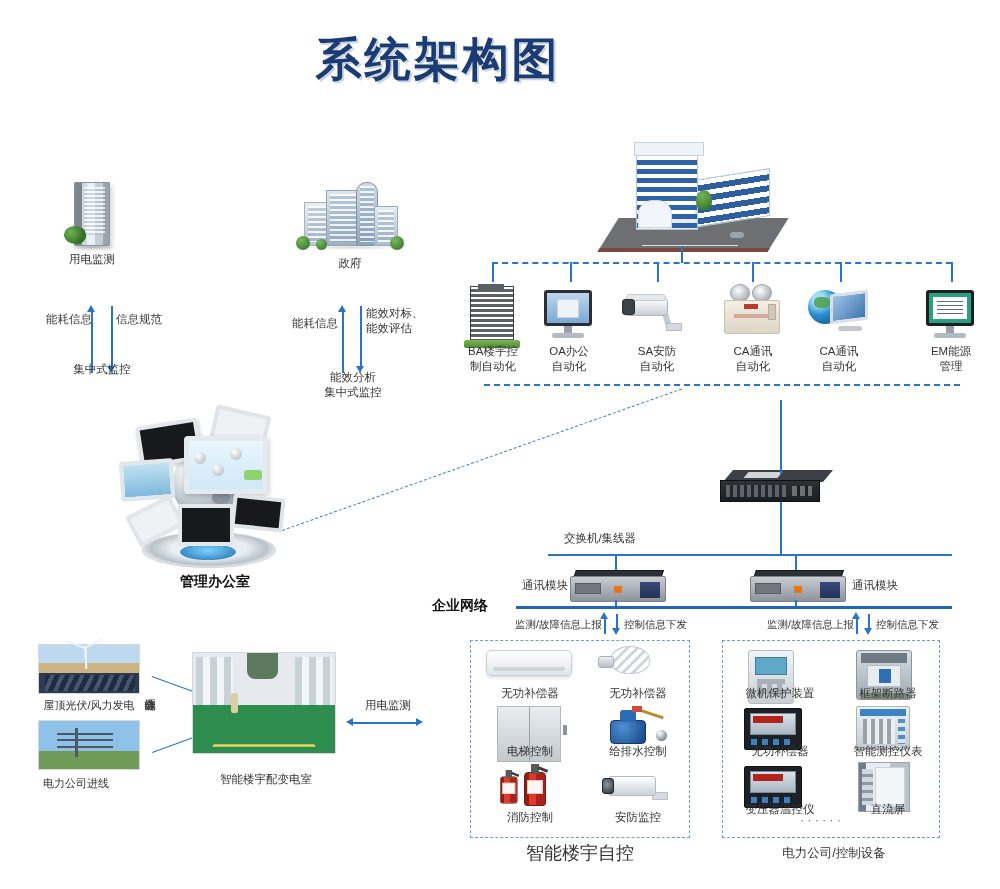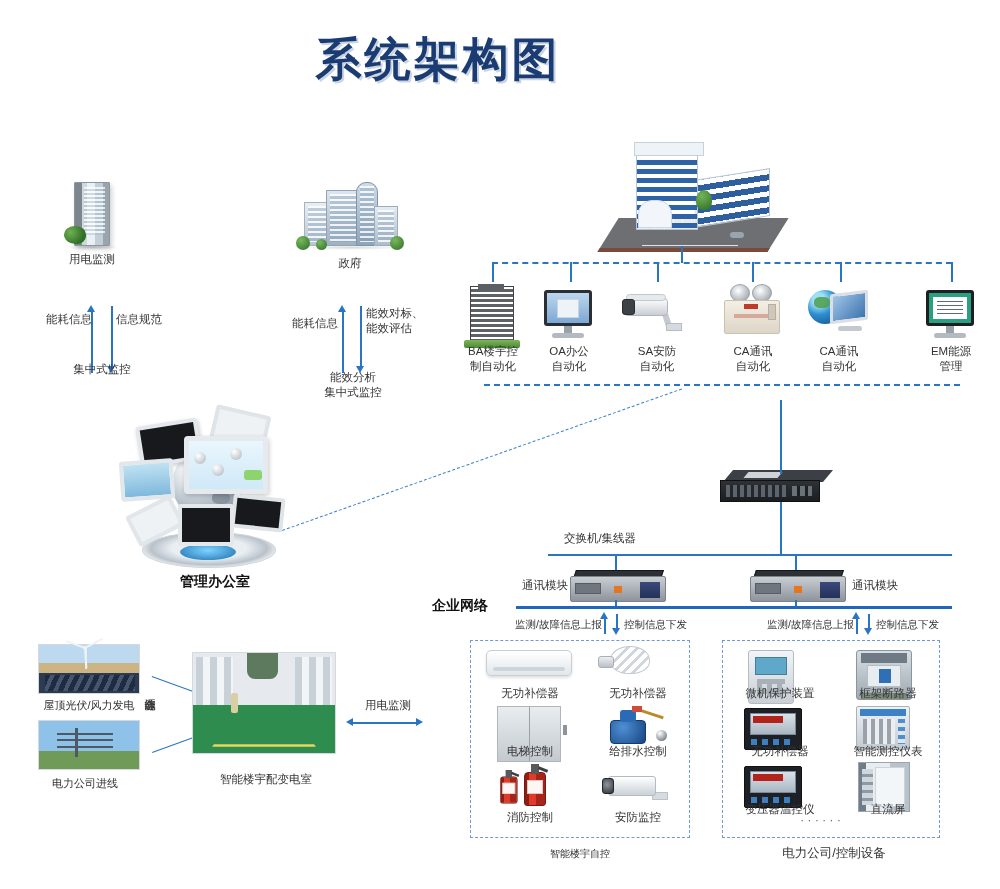--- a/index.html
+++ b/index.html
@@ -515,21 +515,21 @@
   </div>
   <div class="lbl" style="left:480px; top:810px; width:100px;">消防控制</div>
 
   <div class="camera2" style="left:602px; top:770px;">
     <div class="br"></div>
       <div class="bd"></div>
       <div class="ln2"></div>
   </div>
   <div class="lbl" style="left:588px; top:810px; width:100px;">安防监控</div>
 
-  <div class="lbl" style="left:510px; top:846px; width:140px; font-size:10px;">智能楼宇自控</div>
+  <div class="lbl" style="left:510px; top:846px; width:140px; font-size:18px;">智能楼宇自控</div>
 
   <div class="group-box" style="left:722px; top:640px; width:218px; height:198px;"></div>
 
   <div class="relay" style="left:748px; top:650px;">
     <div class="scr2"></div>
       <div class="kp"></div>
   </div>
   <div class="lbl" style="left:730px; top:686px; width:100px;">微机保护装置</div>
 
   <div class="brk" style="left:856px; top:650px;">
@@ -578,21 +578,21 @@
     <div class="bl" style="transform:rotate(200deg);"></div>
   </div>
   <div class="lbl" style="left:26px; top:698px; width:126px; font-size:11px;">屋顶光伏/风力发电</div>
 
   <div class="photo pl" style="left:38px; top:720px; width:102px; height:50px;">
     <div class="tw"></div>
     <div class="ar" style="top:24%;"></div>
     <div class="ar" style="top:38%;"></div>
     <div class="ar" style="top:52%;"></div>
   </div>
-  <div class="lbl" style="left:26px; top:776px; width:118px; font-size:11px;">电力公司进线</div>
+  <div class="lbl" style="left:17px; top:776px; width:118px; font-size:11px;">电力公司进线</div>
 
   <div class="diag" style="left:152px; top:676px; width:52px; transform:rotate(20deg); border-top-style:solid; border-top-color:#2a74c4;"></div>
   <div class="arw-r" style="left:198px; top:689px; transform:rotate(20deg);"></div>
   <div class="diag" style="left:152px; top:752px; width:52px; transform:rotate(-20deg); border-top-style:solid; border-top-color:#2a74c4;"></div>
   <div class="arw-r" style="left:198px; top:712px; transform:rotate(-20deg);"></div>
   <div class="lbl" style="left:140px; top:690px; width:16px; font-size:11px; line-height:12px; writing-mode:vertical-rl; text-orientation:upright;">综合能源</div>
 
   <div class="photo sub" style="left:192px; top:652px; width:144px; height:102px;">
     <div class="duct"></div>
     <div class="lrow l1"></div>

